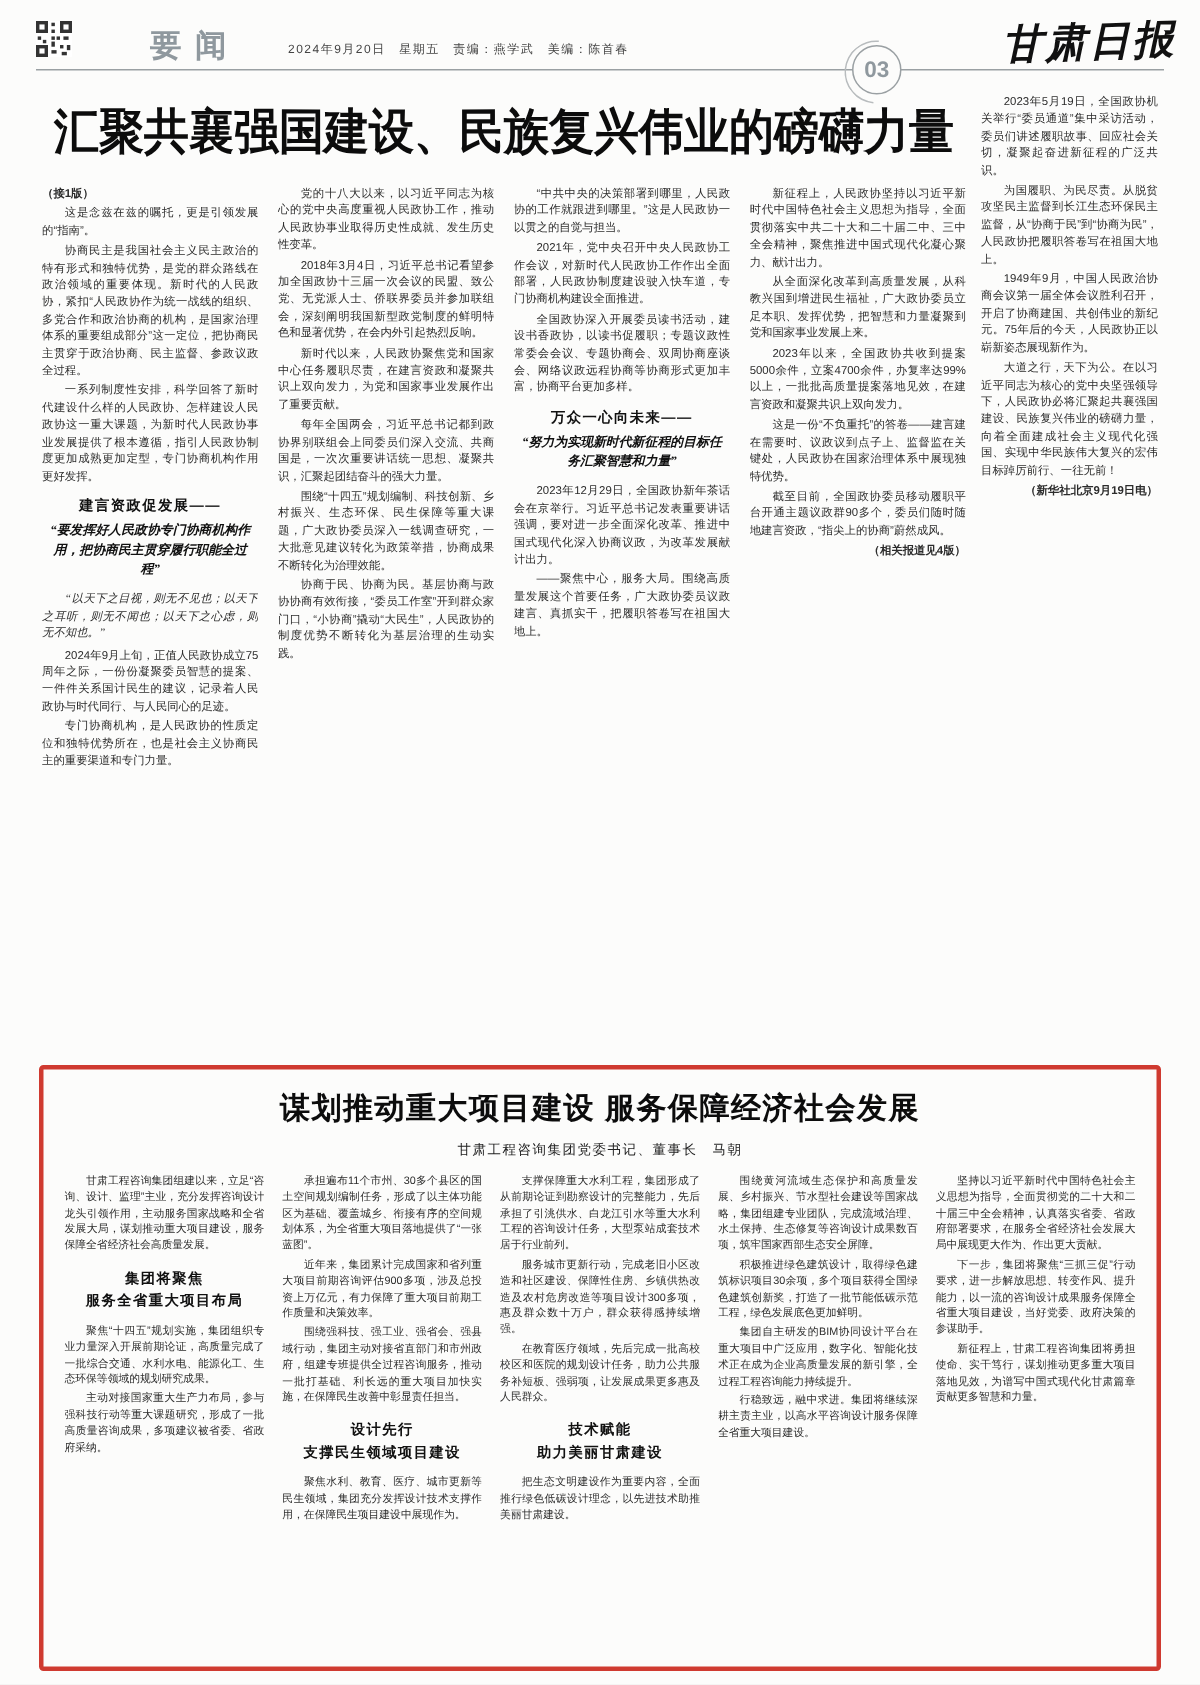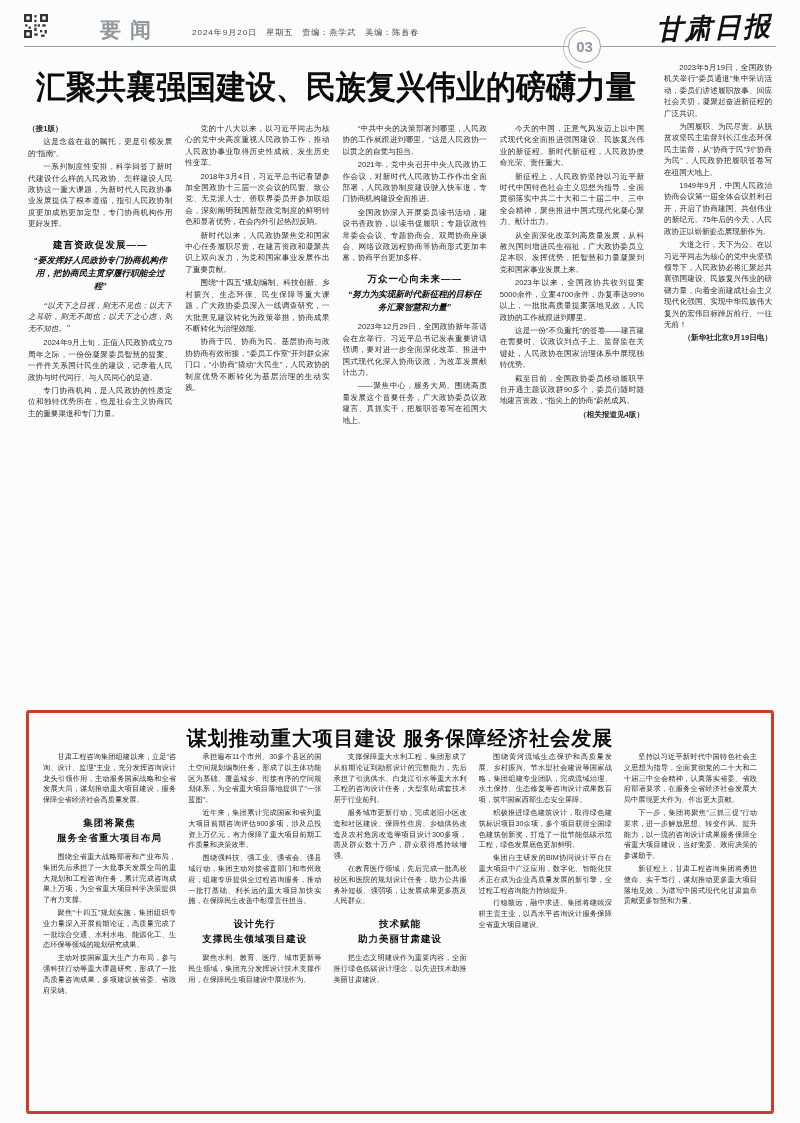--- a/index.html
+++ b/index.html
@@ -1,21 +1,21 @@
 <!DOCTYPE html>
 <html lang="zh"><head>
 <meta charset="utf-8">
 <style>
   * { margin:0; padding:0; box-sizing:border-box; }
   body { background:#e9e8e5; font-family:"Liberation Sans", sans-serif; }
   .page { width:800px; height:1123px; margin:0 auto; position:relative;
           background:#fcfcfb; overflow:hidden; color:#222; }
 
   
-  .header { position:absolute; top:10px; left:24px; right:24px; height:36px; }
+  .header { position:absolute; top:10px; left:24px; right:12px; height:36px; }
   .qr { position:absolute; left:0; top:4px; width:24px; height:24px; }
   .section-label { position:absolute; left:76px; top:6px; font-size:21px; font-weight:900;
                    letter-spacing:9px; color:#8f989e; }
   .dateline { position:absolute; left:168px; top:17px; font-size:8px; color:#444; letter-spacing:1px; }
   .masthead { position:absolute; right:4px; top:0px; font-family:"DejaVu Serif", serif;
               font-weight:bold; font-style:italic; font-size:27px; color:#111;
               transform:rotate(-2deg); letter-spacing:2px; }
   .head-rule { position:absolute; top:46px; left:24px; right:24px; height:1px; background:#9aa0a3; }
   .page-circle { position:absolute; top:30px; left:568px; width:33px; height:33px;
                  border:1px solid #9aa0a3; border-radius:50%; background:#fcfcfb;
@@ -29,21 +29,21 @@
   
   .top-article { position:absolute; top:60px; left:28px; width:744px; height:644px;
                  display:flex; gap:10px; }
   .ta-main { width:616px; display:flex; flex-direction:column; }
   .ta-headline { font-size:30px; font-weight:900; color:#0c0c0c; white-space:nowrap;
                  text-align:center; letter-spacing:0px; transform:scaleY(1.08);
                  transform-origin:top; margin-top:6px; }
   .ta-cols { flex:1; display:flex; gap:13px; margin-top:16px; overflow:hidden; }
   .col { flex:1; overflow:hidden; font-size:7.6px; line-height:11.4px; color:#2c2c2c; }
   .side-col { flex:1; overflow:hidden; font-size:7.6px; line-height:11.4px;
-              color:#2c2c2c; padding-top:2px;margin-left:10px; }
+              color:#2c2c2c; padding-top:2px; }
 
   .para { text-indent:2em; text-align:justify; margin-bottom:2px; }
   .quote { font-family:"Liberation Serif", serif; font-style:italic; text-indent:2em;
            text-align:justify; margin:3px 0; }
   .cont-note { text-indent:0; font-weight:bold; margin-bottom:2px; }
   .ender { text-align:right; font-weight:bold; margin-top:2px; }
   .sec-head { text-align:center; margin:9px 2px 7px; }
   .sec-title { font-size:9.5px; font-weight:900; color:#111; letter-spacing:1px; }
   .sec-quote { font-family:"Liberation Serif", serif; font-weight:bold; font-style:italic;
                font-size:8.6px; line-height:13px; margin-top:4px; color:#111; }
@@ -96,77 +96,78 @@
   <div class="head-rule"></div>
   <div class="page-circle">03</div>
 
   <div class="top-article">
     <div class="ta-main">
       <div class="ta-headline">汇聚共襄强国建设、民族复兴伟业的磅礴力量</div>
       <div class="ta-cols">
         <div class="col">
             <p class="cont-note">（接1版）</p>
             <p class="para">这是念兹在兹的嘱托，更是引领发展的“指南”。</p>
+            <p class="para">协商民主是我国社会主义民主政治的特有形式和独特优势，是党的群众路线在政治领域的重要体现。新时代的人民政协，紧扣“人民政协作为统一战线的组织、多党合作和政治协商的机构，是国家治理体系的重要组成部分”这一定位，把协商民主贯穿于政治协商、民主监督、参政议政全过程。</p>
             <p class="para">一系列制度性安排，科学回答了新时代建设什么样的人民政协、怎样建设人民政协这一重大课题，为新时代人民政协事业发展提供了根本遵循，指引人民政协制度更加成熟更加定型，专门协商机构作用更好发挥。</p>
             <div class="sec-head">
               <div class="sec-title">建言资政促发展——</div>
               <div class="sec-quote">“要发挥好人民政协专门协商机构作用，把协商民主贯穿履行职能全过程”</div>
             </div>
             <p class="quote">“以天下之目视，则无不见也；以天下之耳听，则无不闻也；以天下之心虑，则无不知也。”</p>
             <p class="para">2024年9月上旬，正值人民政协成立75周年之际，一份份凝聚委员智慧的提案、一件件关系国计民生的建议，记录着人民政协与时代同行、与人民同心的足迹。</p>
             <p class="para">专门协商机构，是人民政协的性质定位和独特优势所在，也是社会主义协商民主的重要渠道和专门力量。</p>
           </div>
         <div class="col">
             <p class="para">党的十八大以来，以习近平同志为核心的党中央高度重视人民政协工作，推动人民政协事业取得历史性成就、发生历史性变革。</p>
             <p class="para">2018年3月4日，习近平总书记看望参加全国政协十三届一次会议的民盟、致公党、无党派人士、侨联界委员并参加联组会，深刻阐明我国新型政党制度的鲜明特色和显著优势，在会内外引起热烈反响。</p>
             <p class="para">新时代以来，人民政协聚焦党和国家中心任务履职尽责，在建言资政和凝聚共识上双向发力，为党和国家事业发展作出了重要贡献。</p>
+            <p class="para">每年全国两会，习近平总书记都到政协界别联组会上同委员们深入交流、共商国是，一次次重要讲话统一思想、凝聚共识，汇聚起团结奋斗的强大力量。</p>
             <p class="para">围绕“十四五”规划编制、科技创新、乡村振兴、生态环保、民生保障等重大课题，广大政协委员深入一线调查研究，一大批意见建议转化为政策举措，协商成果不断转化为治理效能。</p>
             <p class="para">协商于民、协商为民。基层协商与政协协商有效衔接，“委员工作室”开到群众家门口，“小协商”撬动“大民生”，人民政协的制度优势不断转化为基层治理的生动实践。</p>
           </div>
         <div class="col">
             <p class="para">“中共中央的决策部署到哪里，人民政协的工作就跟进到哪里。”这是人民政协一以贯之的自觉与担当。</p>
             <p class="para">2021年，党中央召开中央人民政协工作会议，对新时代人民政协工作作出全面部署，人民政协制度建设驶入快车道，专门协商机构建设全面推进。</p>
             <p class="para">全国政协深入开展委员读书活动，建设书香政协，以读书促履职；专题议政性常委会会议、专题协商会、双周协商座谈会、网络议政远程协商等协商形式更加丰富，协商平台更加多样。</p>
             <div class="sec-head">
               <div class="sec-title">万众一心向未来——</div>
               <div class="sec-quote">“努力为实现新时代新征程的目标任务汇聚智慧和力量”</div>
             </div>
             <p class="para">2023年12月29日，全国政协新年茶话会在京举行。习近平总书记发表重要讲话强调，要对进一步全面深化改革、推进中国式现代化深入协商议政，为改革发展献计出力。</p>
             <p class="para">——聚焦中心，服务大局。围绕高质量发展这个首要任务，广大政协委员议政建言、真抓实干，把履职答卷写在祖国大地上。</p>
           </div>
         <div class="col">
-            <p class="para">今天的中国，正意气风发迈上以中国式现代化全面推进强国建设、民族复兴伟业的新征程。新时代新征程，人民政协使命光荣、责任重大。</p>
             <p class="para">新征程上，人民政协坚持以习近平新时代中国特色社会主义思想为指导，全面贯彻落实中共二十大和二十届二中、三中全会精神，聚焦推进中国式现代化凝心聚力、献计出力。</p>
             <p class="para">从全面深化改革到高质量发展，从科教兴国到增进民生福祉，广大政协委员立足本职、发挥优势，把智慧和力量凝聚到党和国家事业发展上来。</p>
-            <p class="para">2023年以来，全国政协共收到提案5000余件，立案4700余件，办复率达99%以上，一批批高质量提案落地见效，人民政协的工作就跟进到哪里。</p>
+            <p class="para">2023年以来，全国政协共收到提案5000余件，立案4700余件，办复率达99%以上，一批批高质量提案落地见效，在建言资政和凝聚共识上双向发力。</p>
             <p class="para">这是一份“不负重托”的答卷——建言建在需要时、议政议到点子上、监督监在关键处，人民政协在国家治理体系中展现独特优势。</p>
             <p class="para">截至目前，全国政协委员移动履职平台开通主题议政群90多个，委员们随时随地建言资政，“指尖上的协商”蔚然成风。</p>
             <p class="ender">（相关报道见4版）</p>
           </div>
       </div>
     </div>
     <div class="side-col">
         <p class="para">2023年5月19日，全国政协机关举行“委员通道”集中采访活动，委员们讲述履职故事、回应社会关切，凝聚起奋进新征程的广泛共识。</p>
         <p class="para">为国履职、为民尽责。从脱贫攻坚民主监督到长江生态环保民主监督，从“协商于民”到“协商为民”，人民政协把履职答卷写在祖国大地上。</p>
         <p class="para">1949年9月，中国人民政治协商会议第一届全体会议胜利召开，开启了协商建国、共创伟业的新纪元。75年后的今天，人民政协正以崭新姿态展现新作为。</p>
         <p class="para">大道之行，天下为公。在以习近平同志为核心的党中央坚强领导下，人民政协必将汇聚起共襄强国建设、民族复兴伟业的磅礴力量，向着全面建成社会主义现代化强国、实现中华民族伟大复兴的宏伟目标踔厉前行、一往无前！</p>
         <p class="ender">（新华社北京9月19日电）</p>
       </div>
   </div>
 
   <div class="boxed" style="border-color: rgb(207, 58, 48);">
     <div class="bx-headline">谋划推动重大项目建设  服务保障经济社会发展</div>
+    <div class="bx-byline">甘肃工程咨询集团党委书记、董事长　马朝</div>
     <div class="bx-cols">
       <div class="bcol">
           <p class="para">甘肃工程咨询集团组建以来，立足“咨询、设计、监理”主业，充分发挥咨询设计龙头引领作用，主动服务国家战略和全省发展大局，谋划推动重大项目建设，服务保障全省经济社会高质量发展。</p>
           <div class="box-head">
             <div>集团将聚焦</div>
             <div>服务全省重大项目布局</div>
           </div>
-          <p class="para">围绕全省重大战略部署和产业布局，集团先后承担了一大批事关发展全局的重大规划和工程咨询任务，累计完成咨询成果上万项，为全省重大项目科学决策提供了有力支撑。</p>
           <p class="para">聚焦“十四五”规划实施，集团组织专业力量深入开展前期论证，高质量完成了一批综合交通、水利水电、能源化工、生态环保等领域的规划研究成果。</p>
           <p class="para">主动对接国家重大生产力布局，参与强科技行动等重大课题研究，形成了一批高质量咨询成果，多项建议被省委、省政府采纳。</p>
         </div>
       <div class="bcol">
           <p class="para">承担遍布11个市州、30多个县区的国土空间规划编制任务，形成了以主体功能区为基础、覆盖城乡、衔接有序的空间规划体系，为全省重大项目落地提供了“一张蓝图”。</p>
           <p class="para">近年来，集团累计完成国家和省列重大项目前期咨询评估900多项，涉及总投资上万亿元，有力保障了重大项目前期工作质量和决策效率。</p>
           <p class="para">围绕强科技、强工业、强省会、强县域行动，集团主动对接省直部门和市州政府，组建专班提供全过程咨询服务，推动一批打基础、利长远的重大项目加快实施，在保障民生改善中彰显责任担当。</p>
           <div class="box-head">
             <div>设计先行</div>
             <div>支撑民生领域项目建设</div>

